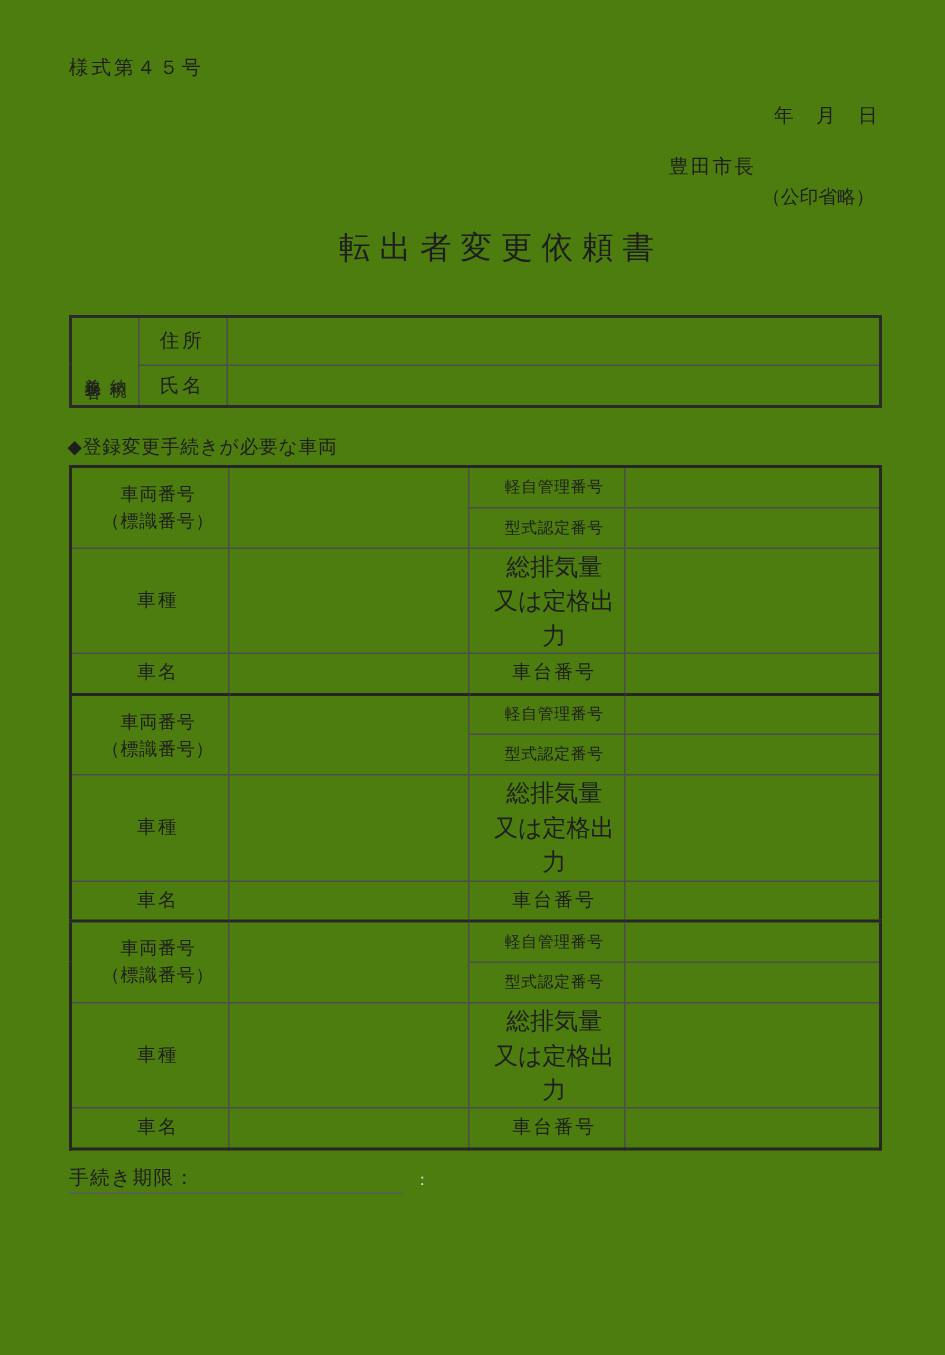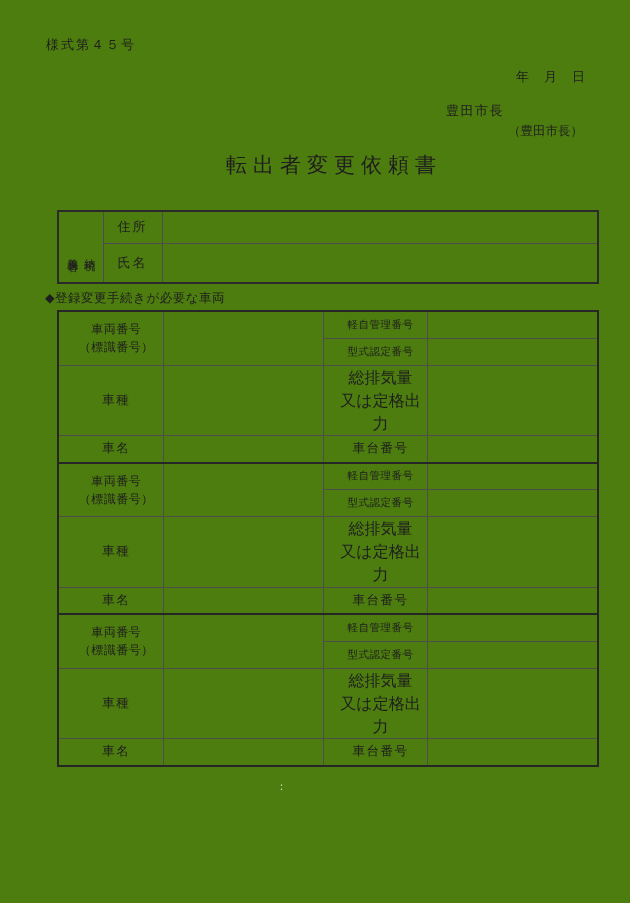--- a/index.html
+++ b/index.html
@@ -14,28 +14,28 @@
     overflow:hidden;
   }
   .abs{position:absolute;white-space:pre;}
 
   .form-number{left:46px;top:36px;font-size:13px;letter-spacing:2px;}
   .date-line{left:516px;top:68px;font-size:13px;letter-spacing:1px;}
   .addressee{left:446px;top:102px;font-size:13px;letter-spacing:1.5px;}
   .seal-note{left:508px;top:123px;font-size:12.5px;}
   .doc-title{left:226px;top:151px;font-size:21px;letter-spacing:6px;font-weight:500;}
 
-  table{border-collapse:collapse;table-layout:fixed;position:absolute;margin-left:11px;}
+  table{border-collapse:collapse;table-layout:fixed;position:absolute;}
   td{padding:0;vertical-align:middle;overflow:hidden;}
 
   
   .ttable{left:46px;top:210px;width:542px;border:2px solid #2a2a2a;}
   .ttable td{border:1px solid #4d4d4d;}
   .ttable tr.tr1{height:32px;}
-  .ttable tr.tr2{height:40px;}
+  .ttable tr.tr2{height:28px;}
   .col-group{width:45px;}
   .col-tlabel{width:59px;}
   .tlabel{text-align:center;font-size:13px;letter-spacing:2px;}
   .vert-wrap{text-align:center;}
   .vert{
     display:inline-block;
     writing-mode:vertical-rl;
     font-size:11px;
     letter-spacing:1px;
     line-height:1.55;
@@ -70,21 +70,21 @@
   .stray{left:276px;top:779px;font-size:11px;color:#dcdcdc;}
 </style>
 </head>
 <body>
 
 <div class="page">
 
   <div class="abs form-number">様式第４５号</div>
   <div class="abs date-line">年　月　日</div>
   <div class="abs addressee">豊田市長</div>
-  <div class="abs seal-note">（豊田市長）</div>
+  <div class="abs seal-note">（公印省略）</div>
   <div class="abs doc-title">転出者変更依頼書</div>
 
   <table class="ttable">
     <colgroup>
         <col class="col-group">
         <col class="col-tlabel">
         <col>
       </colgroup>
     <tbody>
       <tr class="tr1">
@@ -177,15 +177,16 @@
       <tr class="r-name">
         <td class="lbl">車名</td>
         <td></td>
         <td class="lbl">車台番号</td>
         <td></td>
       </tr>
 
     </tbody>
   </table>
 
+  <div class="abs deadline"><span>手続き期限：</span><span></span></div>
   <div class="abs stray">：</div>
 
 </div>
 
 </body></html>

